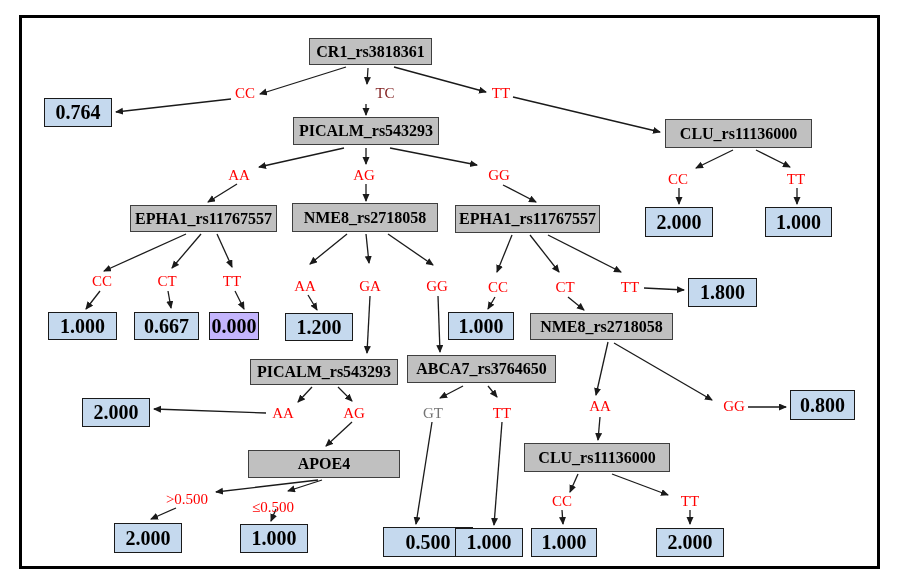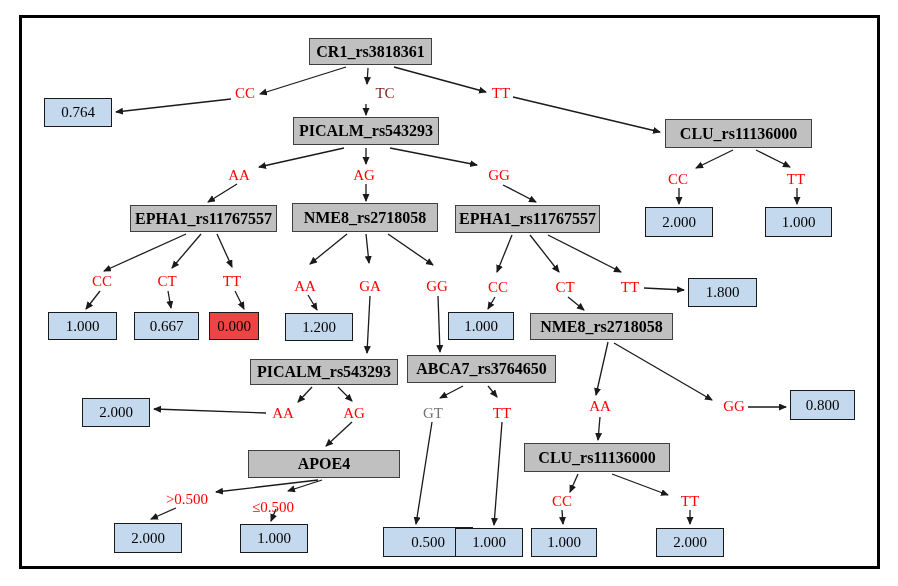--- a/index.html
+++ b/index.html
@@ -27,23 +27,24 @@
     font-size:16px;
     color:#000;
     white-space:nowrap;
   }
   .leaf{
     position:absolute;
     box-sizing:border-box;
     background:#c5d9ee;
     border:1.6px solid #1a1a1a;
     display:flex;align-items:center;justify-content:center;
-    font-size:15px;
+    font-size:20px;
     color:#000;
     white-space:nowrap;
+    font-weight:bold;
   }
   .elabel{
     position:absolute;
     transform:translate(-50%,-50%);
     color:#ff0000;
     font-size:15px;
     white-space:nowrap;
   }
 </style>
 </head>
@@ -124,21 +125,21 @@
       <div class="node" style="left: 530px; top: 313px; width: 143px; height: 27px; background: rgb(192, 192, 192); border-color: rgb(63, 63, 63);">NME8_rs2718058</div>
       <div class="node" style="left: 250px; top: 359px; width: 148px; height: 26px; background: rgb(192, 192, 192); border-color: rgb(63, 63, 63);">PICALM_rs543293</div>
       <div class="node" style="left: 407px; top: 355px; width: 149px; height: 28px; background: rgb(192, 192, 192); border-color: rgb(63, 63, 63);">ABCA7_rs3764650</div>
       <div class="node" style="left: 248px; top: 450px; width: 152px; height: 28px; background: rgb(192, 192, 192); border-color: rgb(63, 63, 63);">APOE4</div>
       <div class="node" style="left: 524px; top: 443px; width: 146px; height: 29px; background: rgb(192, 192, 192); border-color: rgb(63, 63, 63);">CLU_rs11136000</div>
       <div class="leaf" style="left: 44px; top: 98px; width: 68px; height: 29px; background: rgb(197, 217, 238); border-color: rgb(26, 26, 26);">0.764</div>
       <div class="leaf" style="left: 645px; top: 207px; width: 68px; height: 30px; background: rgb(197, 217, 238); border-color: rgb(26, 26, 26);">2.000</div>
       <div class="leaf" style="left: 765px; top: 207px; width: 67px; height: 30px; background: rgb(197, 217, 238); border-color: rgb(26, 26, 26);">1.000</div>
       <div class="leaf" style="left: 48px; top: 312px; width: 69px; height: 28px; background: rgb(197, 217, 238); border-color: rgb(26, 26, 26);">1.000</div>
       <div class="leaf" style="left: 134px; top: 312px; width: 65px; height: 28px; background: rgb(197, 217, 238); border-color: rgb(26, 26, 26);">0.667</div>
-      <div class="leaf" style="left: 209px; top: 312px; width: 50px; height: 28px; background: #ef4444; border-color: rgb(26, 26, 26);">0.000</div>
+      <div class="leaf" style="left: 209px; top: 312px; width: 50px; height: 28px; background: #c4b5fd; border-color: rgb(26, 26, 26);">0.000</div>
       <div class="leaf" style="left: 285px; top: 313px; width: 68px; height: 28px; background: rgb(197, 217, 238); border-color: rgb(26, 26, 26);">1.200</div>
       <div class="leaf" style="left: 448px; top: 312px; width: 66px; height: 28px; background: rgb(197, 217, 238); border-color: rgb(26, 26, 26);">1.000</div>
       <div class="leaf" style="left: 688px; top: 278px; width: 69px; height: 29px; background: rgb(197, 217, 238); border-color: rgb(26, 26, 26);">1.800</div>
       <div class="leaf" style="left: 82px; top: 398px; width: 68px; height: 29px; background: rgb(197, 217, 238); border-color: rgb(26, 26, 26);">2.000</div>
       <div class="leaf" style="left: 790px; top: 390px; width: 65px; height: 30px; background: rgb(197, 217, 238); border-color: rgb(26, 26, 26);">0.800</div>
       <div class="leaf" style="left: 114px; top: 523px; width: 68px; height: 30px; background: rgb(197, 217, 238); border-color: rgb(26, 26, 26);">2.000</div>
       <div class="leaf" style="left: 240px; top: 524px; width: 68px; height: 29px; background: rgb(197, 217, 238); border-color: rgb(26, 26, 26);">1.000</div>
       <div class="leaf" style="left: 383px; top: 527px; width: 90px; height: 30px; background: rgb(197, 217, 238); border-color: rgb(26, 26, 26);">0.500</div>
       <div class="leaf" style="left: 455px; top: 528px; width: 68px; height: 29px; background: rgb(197, 217, 238); border-color: rgb(26, 26, 26);">1.000</div>
       <div class="leaf" style="left: 531px; top: 528px; width: 66px; height: 29px; background: rgb(197, 217, 238); border-color: rgb(26, 26, 26);">1.000</div>

